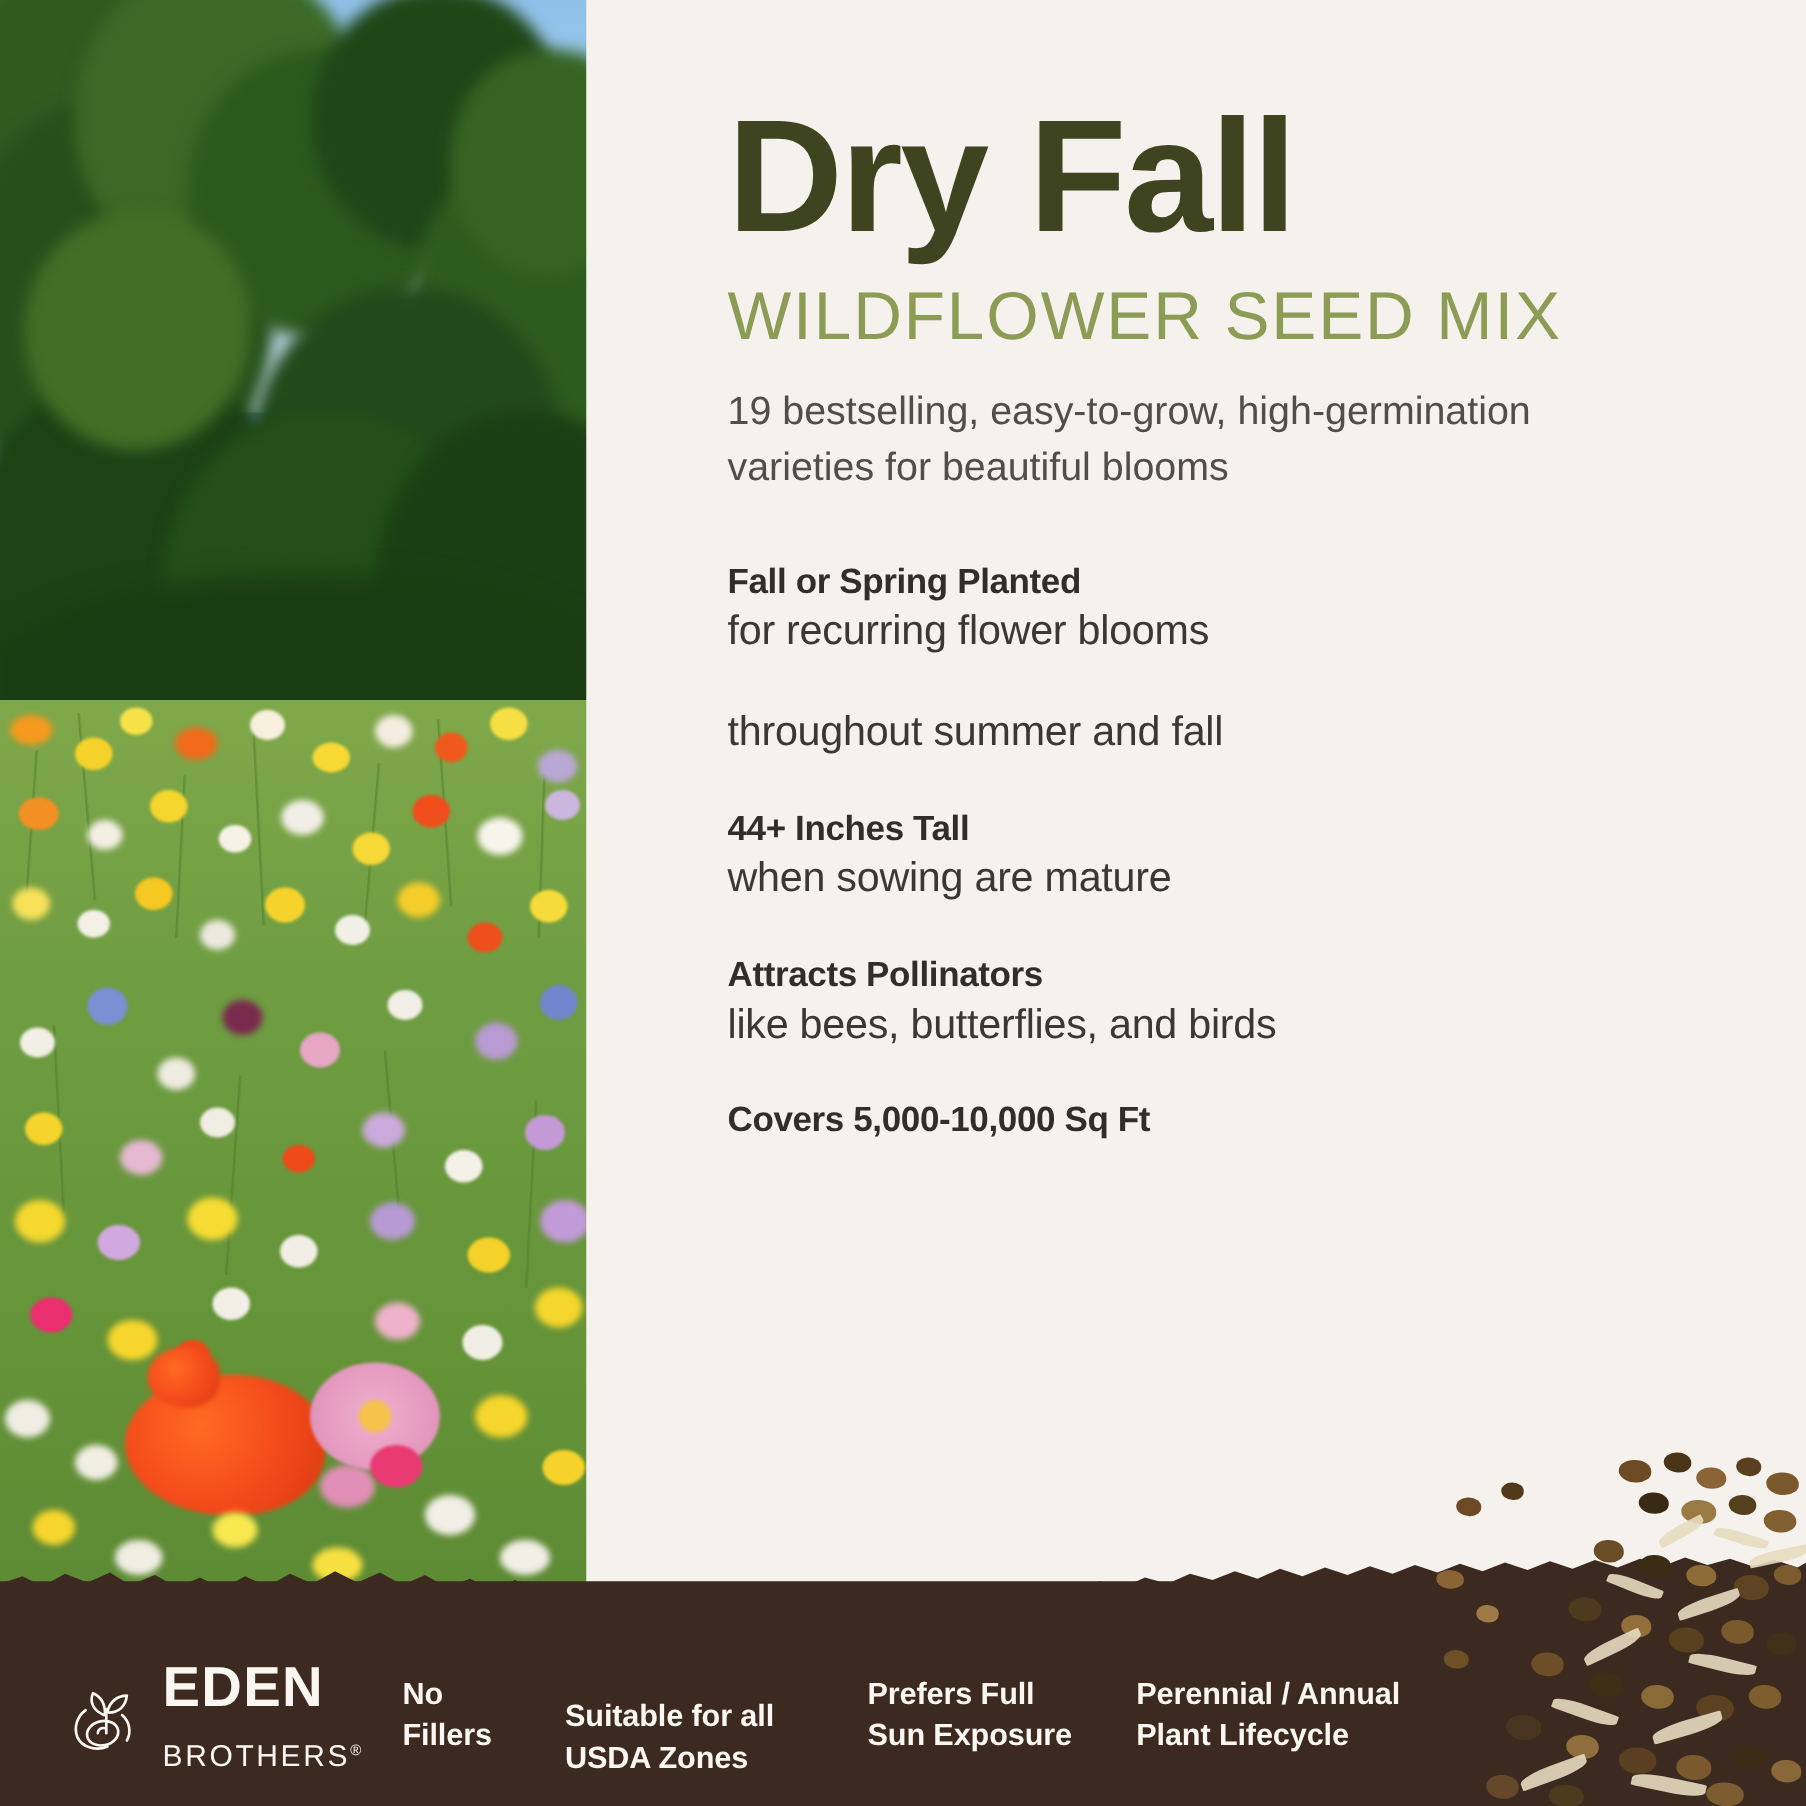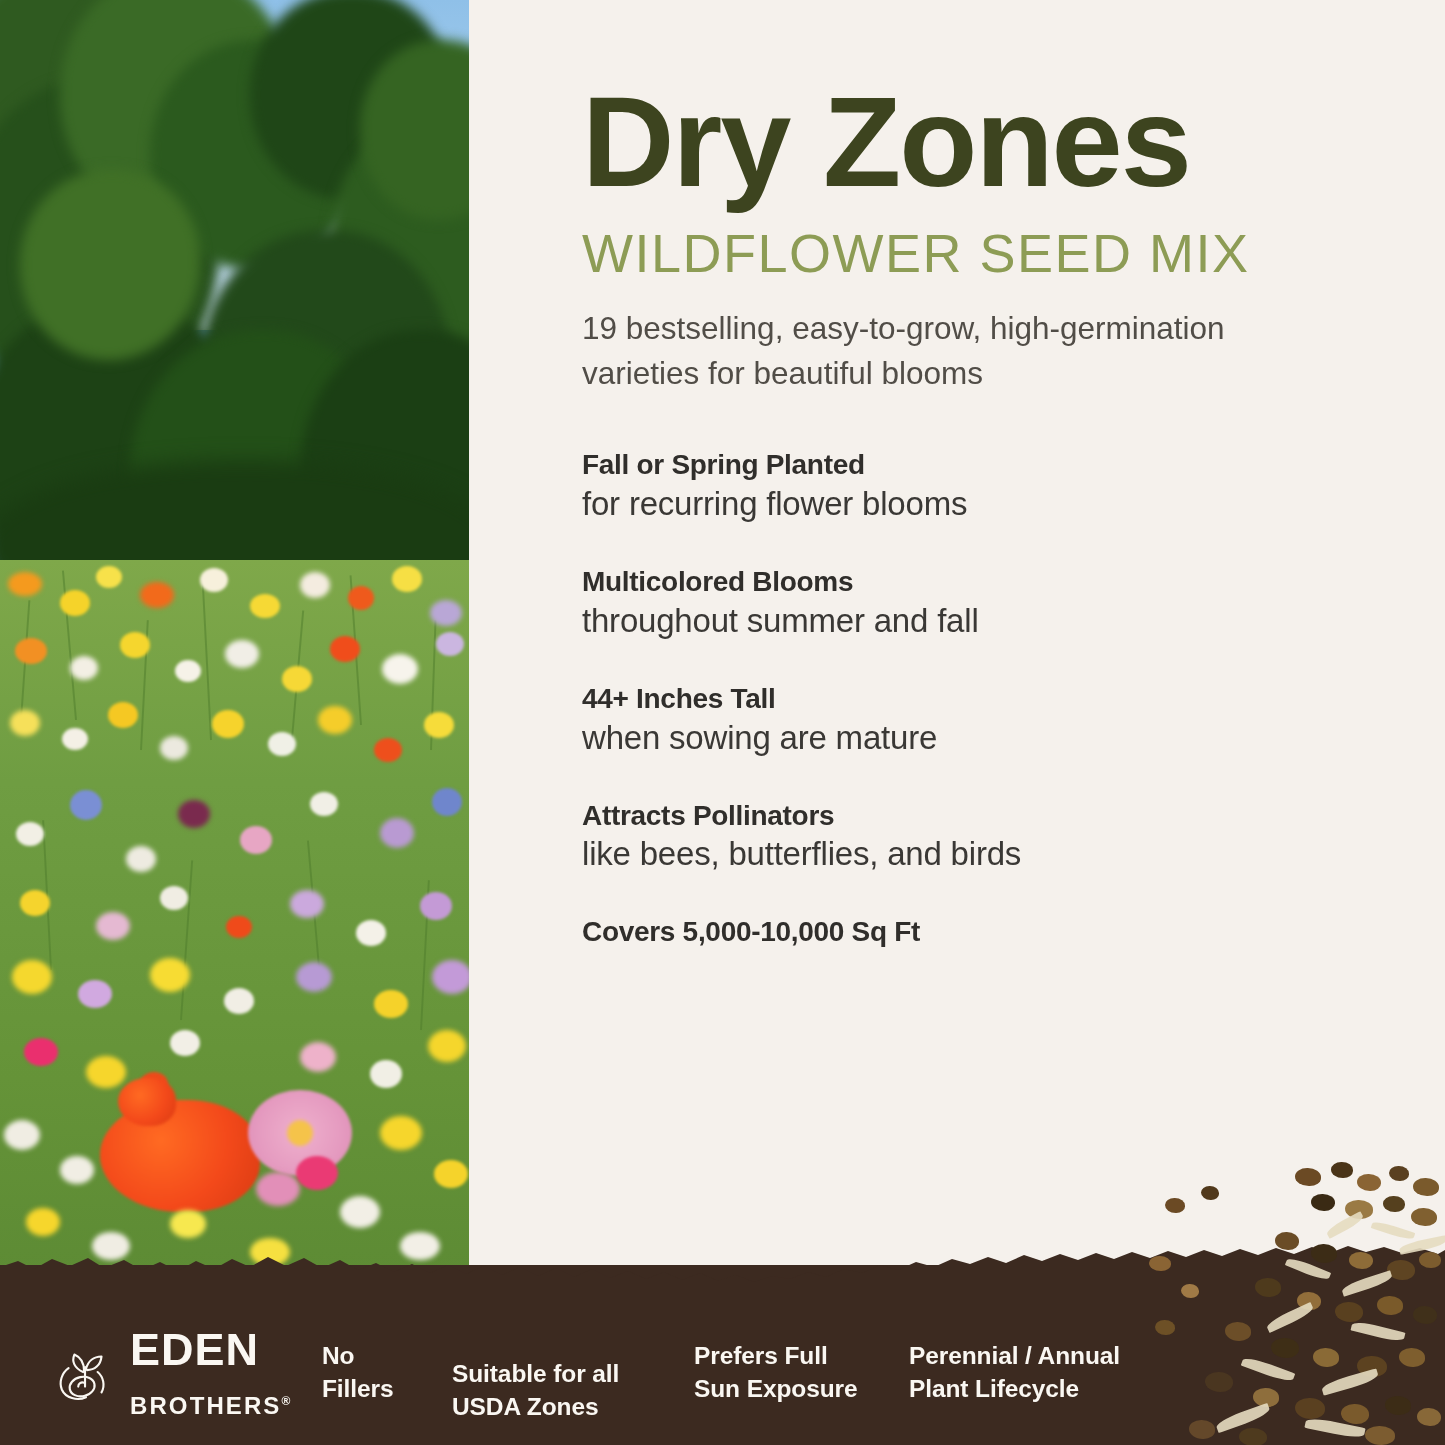--- a/index.html
+++ b/index.html
@@ -145,21 +145,21 @@
   .logo {
     display:flex; align-items:center;
     margin-left:55px; width:250px;
   }
   .logo-mark { width:62px; height:62px; flex:none; }
   .logo-words { margin-left:13px; color:#faf7f2; }
   .logo-eden {
     font-size:45px; font-weight:700; letter-spacing:1px; line-height:1;
   }
   .logo-bro {
-    font-size:24px; font-weight:700; letter-spacing:2.1px;
+    font-size:24px; font-weight:400; letter-spacing:2.1px;
     line-height:1; margin-top:22px; position:relative; display:inline-block;
   }
   .reg { font-size:12px; vertical-align:super; letter-spacing:0; }
   .fcols { display:flex; align-items:center; flex:1; }
   .fcol {
     color:#faf7f2; font-size:24.5px; font-weight:700;
     line-height:1.33; letter-spacing:-0.1px; white-space:nowrap;
   }
   .fcol.c1 { margin-left:17px; width:130px; }
   .fcol.c2 { width:242px;margin-top:36px; }
@@ -283,31 +283,30 @@
       <div class="fl soft" style="left:170px;top:650px;width:36px;height:28px;background:#f7e84f;"></div>
       <div class="fl soft" style="left:26px;top:648px;width:34px;height:28px;background:#f6d62c;"></div>
       <div class="fl soft" style="left:92px;top:672px;width:38px;height:28px;background:#f0ede3;"></div>
       <div class="fl soft" style="left:250px;top:678px;width:40px;height:28px;background:#f6e040;"></div>
       <div class="fl soft" style="left:400px;top:672px;width:40px;height:28px;background:#f2efe6;"></div>
     </div>
     <div class="photo-edge"></div>
   </div>
 
   <div class="content">
-    <div class="title">Dry Zones</div>
+    <div class="title">Dry Fall</div>
     <div class="subtitle">WILDFLOWER SEED MIX</div>
     <div class="lede">19 bestselling, easy-to-grow, high-germination varieties for beautiful blooms</div>
 
     <div class="features">
       <div class="feature">
         <div class="f-head">Fall or Spring Planted</div>
         <div class="f-sub">for recurring flower blooms</div>
       </div>
       <div class="feature">
-        <div class="f-head">Multicolored Blooms</div>
         <div class="f-sub">throughout summer and fall</div>
       </div>
       <div class="feature">
         <div class="f-head">44+ Inches Tall</div>
         <div class="f-sub">when sowing are mature</div>
       </div>
       <div class="feature">
         <div class="f-head">Attracts Pollinators</div>
         <div class="f-sub">like bees, butterflies, and birds</div>
       </div>

